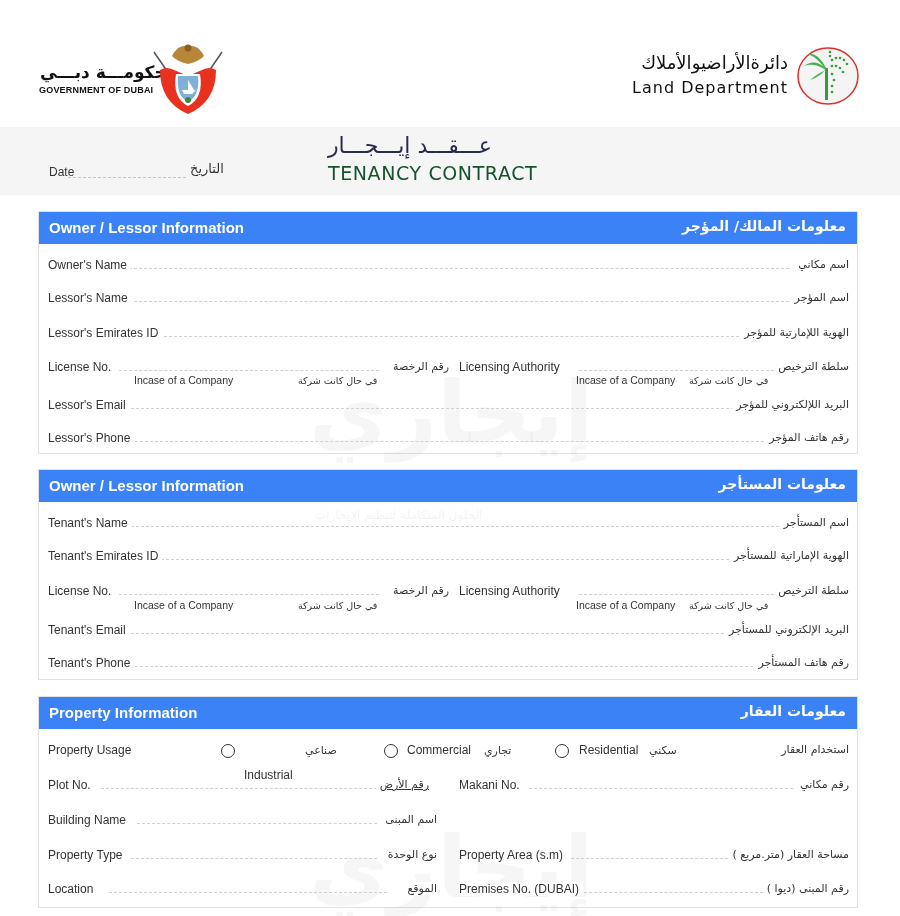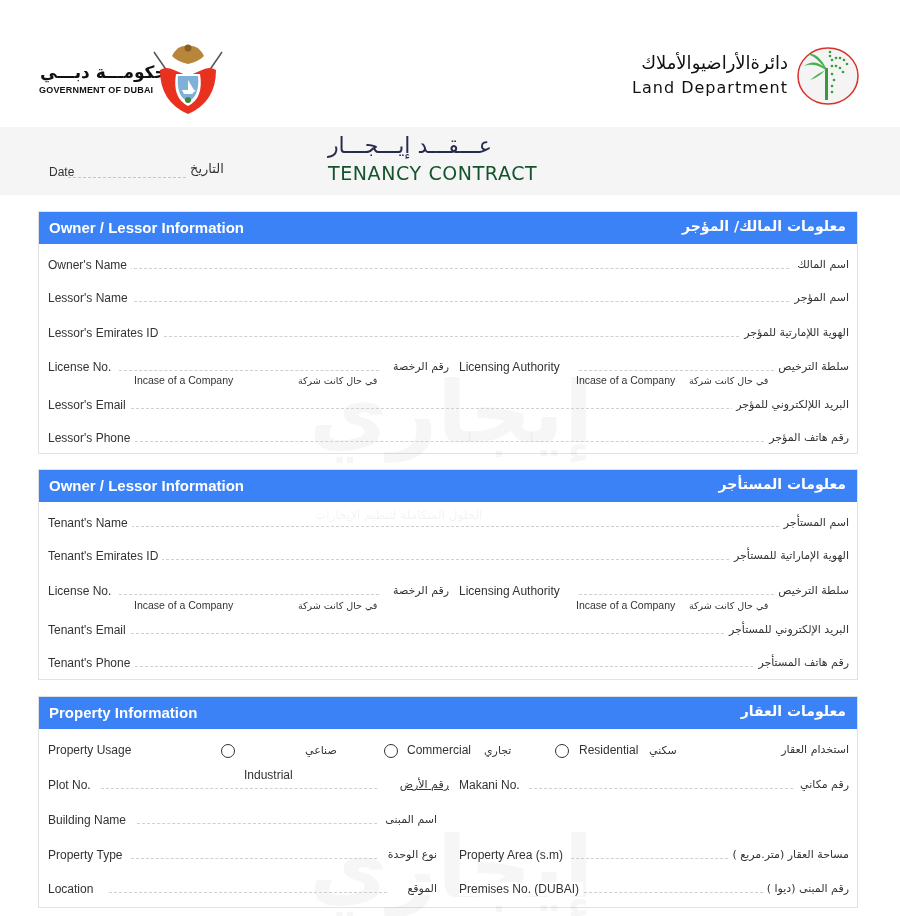--- a/index.html
+++ b/index.html
@@ -108,21 +108,21 @@
 <div class="section" style="top:211px; height:243px;">
   <div class="watermark" style="left:270px; top:150px;">إيجاري</div>
   <div class="sec-head">
     <span class="en">Owner / Lessor Information</span>
     <span class="ar">معلومات المالك/ المؤجر</span>
   </div>
 
   <div class="row" style="top:46px;">
     <span class="lbl-en">Owner's Name</span>
     <div class="field" style="left:90px; right:70px;"></div>
-    <span class="lbl-ar">اسم المالك</span>
+    <span class="lbl-ar">اسم مكاني</span>
   </div>
   <div class="row" style="top:79px;">
     <span class="lbl-en">Lessor's Name</span>
     <div class="field" style="left:90px; right:70px;"></div>
     <span class="lbl-ar">اسم المؤجر</span>
   </div>
   <div class="row" style="top:114px;">
     <span class="lbl-en">Lessor's Emirates ID</span>
     <div class="field" style="left:120px; right:110px;"></div>
     <span class="lbl-ar">الهوية اللإمارتية للمؤجر</span>
@@ -219,21 +219,21 @@
     <span class="radio" style="left:516px;"></span>
     <span class="opt-en" style="left:540px;">Residential</span>
     <span class="opt-ar" style="left:610px;">سكني</span>
 
     <span class="lbl-ar">استخدام العقار</span>
   </div>
 
   <div class="row" style="top:81px; width:410px;">
     <span class="lbl-en">Plot No.</span>
     <div class="field" style="left:62px; right:72px;"></div>
-    <span class="lbl-ar" style="right:0;text-decoration:underline;">رقم الأرض</span>
+    <span class="lbl-ar" style="right:20px;text-decoration:underline;">رقم الأرض</span>
   </div>
   <div class="row" style="top:116px; width:410px;">
     <span class="lbl-en">Building Name</span>
     <div class="field" style="left:98px; right:72px;"></div>
     <span class="lbl-ar" style="right:12px;">اسم المبنى</span>
   </div>
   <div class="row" style="top:151px; width:410px;">
     <span class="lbl-en">Property Type</span>
     <div class="field" style="left:92px; right:72px;"></div>
     <span class="lbl-ar" style="right:12px;">نوع الوحدة</span>

